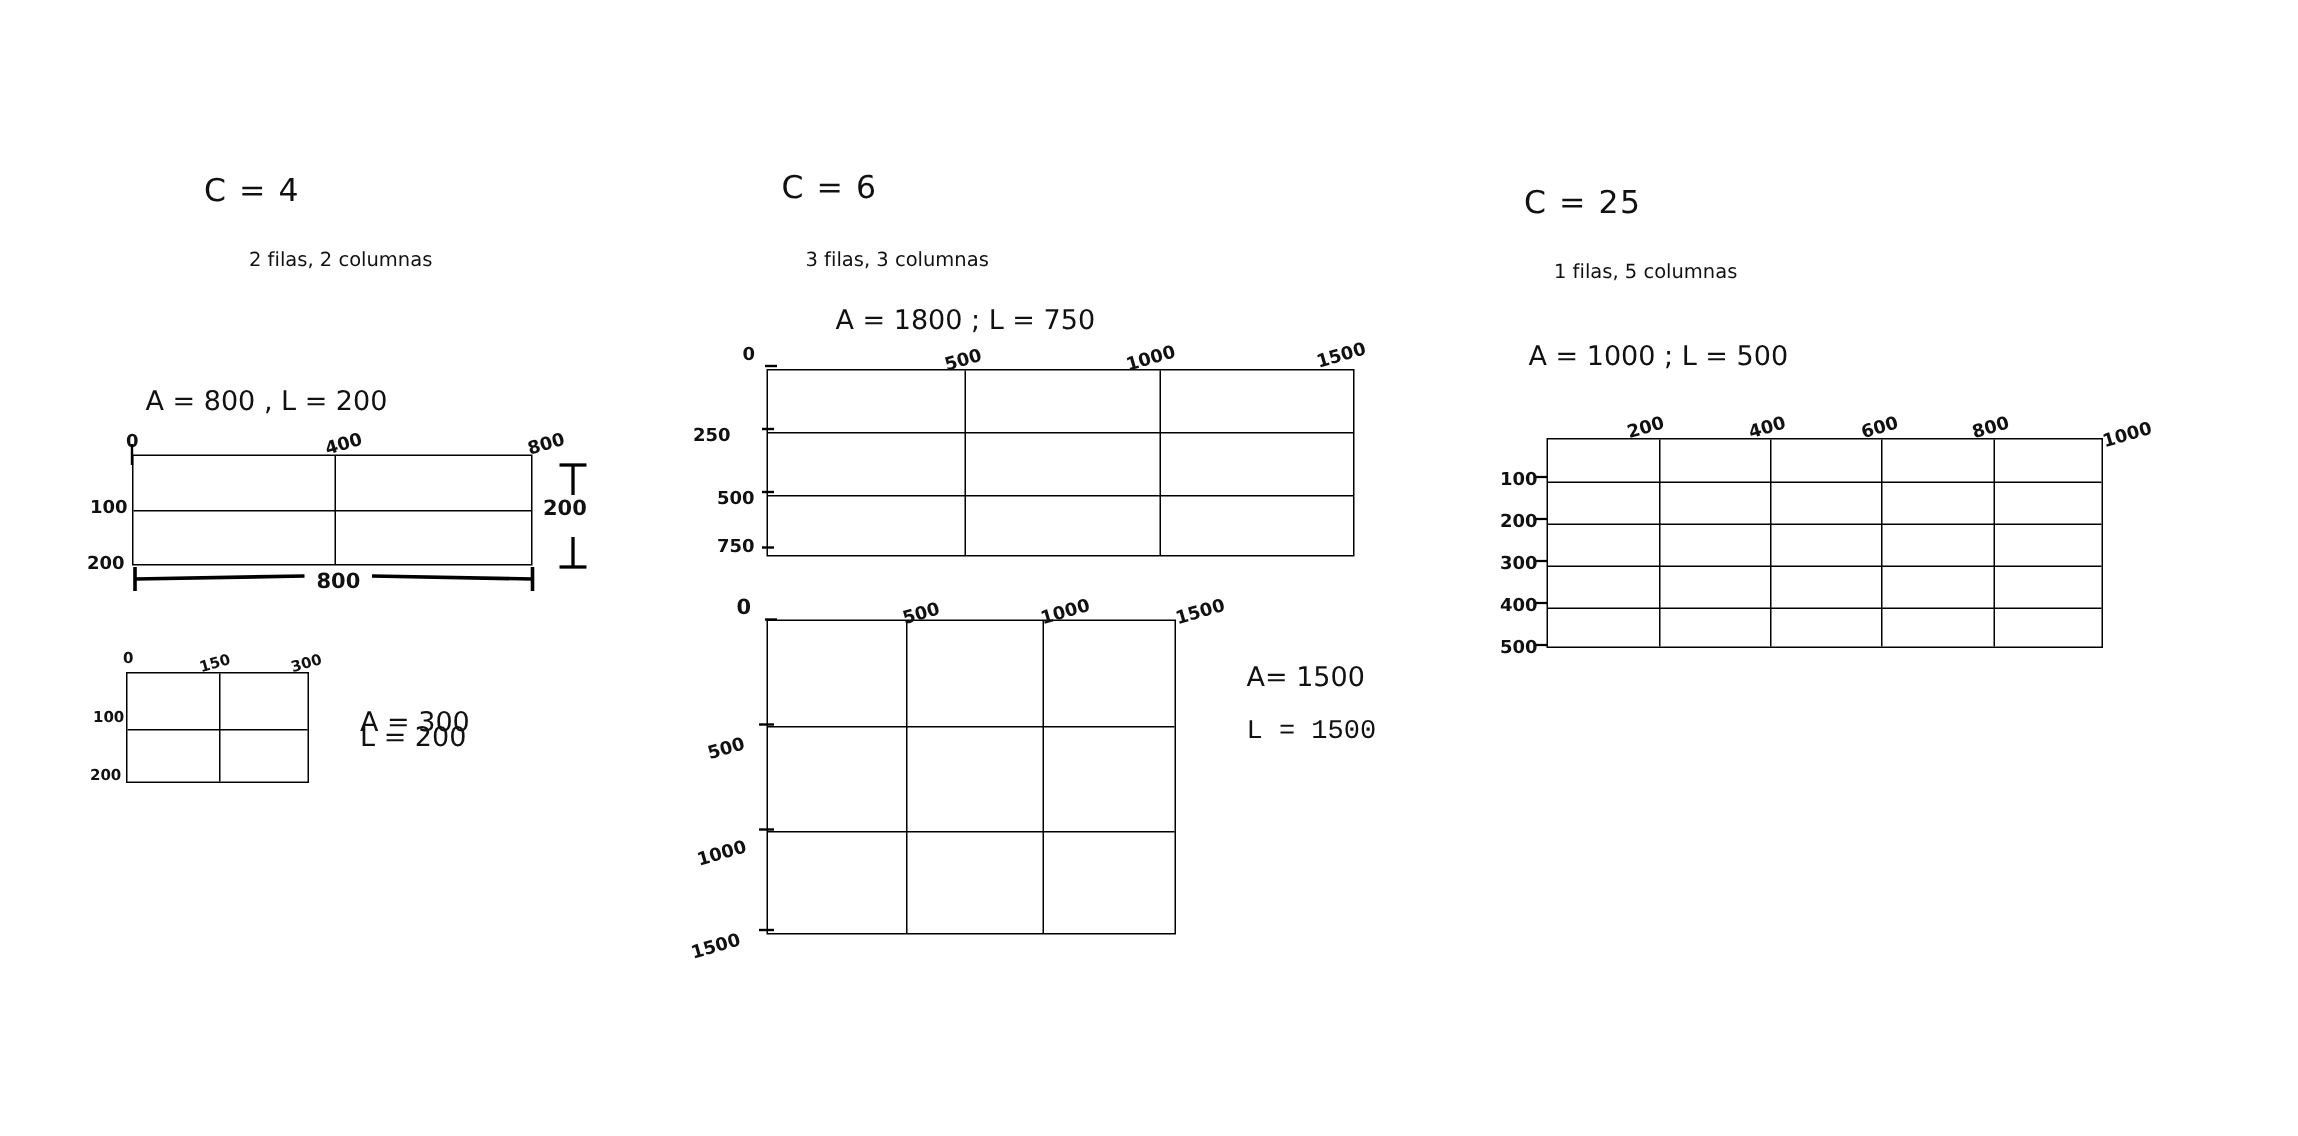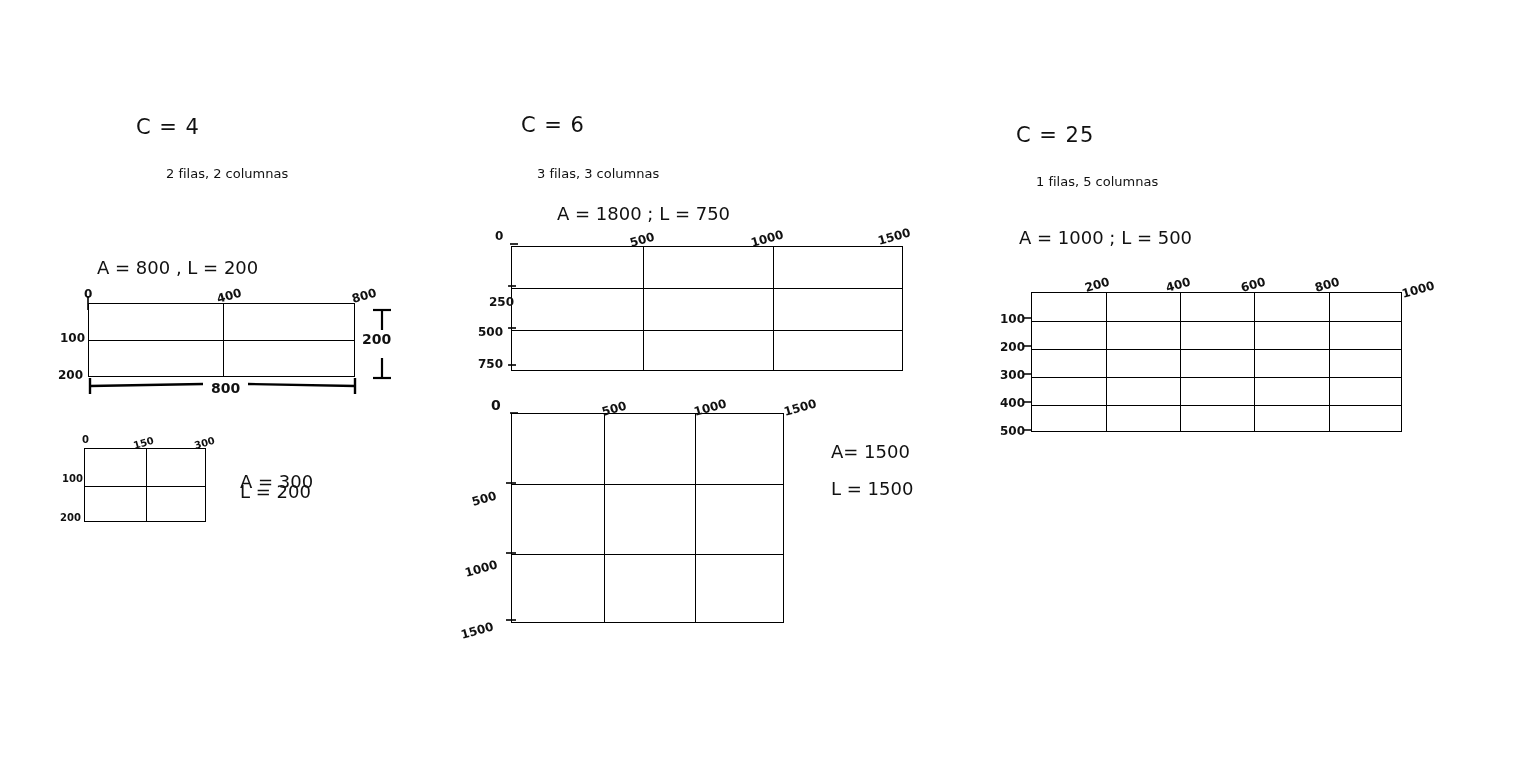--- a/index.html
+++ b/index.html
@@ -147,21 +147,21 @@
   <div class="grid-box" style="left:511px; top:246px; width:392px; height:125px;">
     <div class="gline-h" style="top:41px;"></div>
     <div class="gline-h" style="top:83px;"></div>
     <div class="gline-v" style="left:131px;"></div>
     <div class="gline-v" style="left:261px;"></div>
   </div>
   <div class="abs tick" style="left:495px; top:229px;">0</div>
   <div class="abs tick-rot" style="left:632px; top:236px;">500</div>
   <div class="abs tick-rot" style="left:753px; top:236px;">1000</div>
   <div class="abs tick-rot" style="left:880px; top:234px;">1500</div>
-  <div class="abs tick" style="left:489px; top:283px;margin-top:12px;">250</div>
+  <div class="abs tick" style="left:462px; top:283px;">250</div>
   <div class="abs tick" style="left:478px; top:325px;">500</div>
   <div class="abs tick" style="left:478px; top:357px;">750</div>
   <svg class="abs" style="left:494px; top:240px; width:30px; height:140px;">
     <line x1="16" y1="4" x2="24" y2="4" stroke="#000" stroke-width="1.6"></line>
     <line x1="14" y1="46" x2="22" y2="46" stroke="#000" stroke-width="1.6"></line>
     <line x1="14" y1="88" x2="22" y2="88" stroke="#000" stroke-width="1.6"></line>
     <line x1="14" y1="125" x2="22" y2="125" stroke="#000" stroke-width="1.6"></line>
   </svg>
 
   <div class="grid-box" style="left:511px; top:413px; width:273px; height:210px;">
@@ -177,21 +177,21 @@
   <div class="abs tick-rot" style="left:474px; top:495px;">500</div>
   <div class="abs tick-rot" style="left:467px; top:566px;">1000</div>
   <div class="abs tick-rot" style="left:463px; top:628px;">1500</div>
   <svg class="abs" style="left:496px; top:408px; width:30px; height:220px;">
     <line x1="14" y1="5" x2="22" y2="5" stroke="#000" stroke-width="1.6"></line>
     <line x1="10" y1="75" x2="20" y2="75" stroke="#000" stroke-width="1.6"></line>
     <line x1="10" y1="145" x2="20" y2="145" stroke="#000" stroke-width="1.6"></line>
     <line x1="10" y1="212" x2="20" y2="212" stroke="#000" stroke-width="1.6"></line>
   </svg>
   <div class="abs formula" style="left:831px; top:441px;">A= 1500</div>
-  <div class="abs formula" style="left:831px; top:478px;">L = 1500</div>
+  <div class="abs formula" style="left:831px; top:478px;font-family:Liberation Mono, monospace;">L = 1500</div>
 
   <div class="abs case-title" style="left:1016px; top:123px;">C = 25</div>
   <div class="abs case-sub" style="left:1036px; top:174px;">1 filas, 5 columnas</div>
   <div class="abs formula" style="left:1019px; top:227px;">A = 1000  ;   L = 500</div>
 
   <div class="grid-box" style="left:1031px; top:292px; width:371px; height:140px;">
     <div class="gline-h" style="top:28px;"></div>
     <div class="gline-h" style="top:56px;"></div>
     <div class="gline-h" style="top:84px;"></div>
     <div class="gline-h" style="top:112px;"></div>

